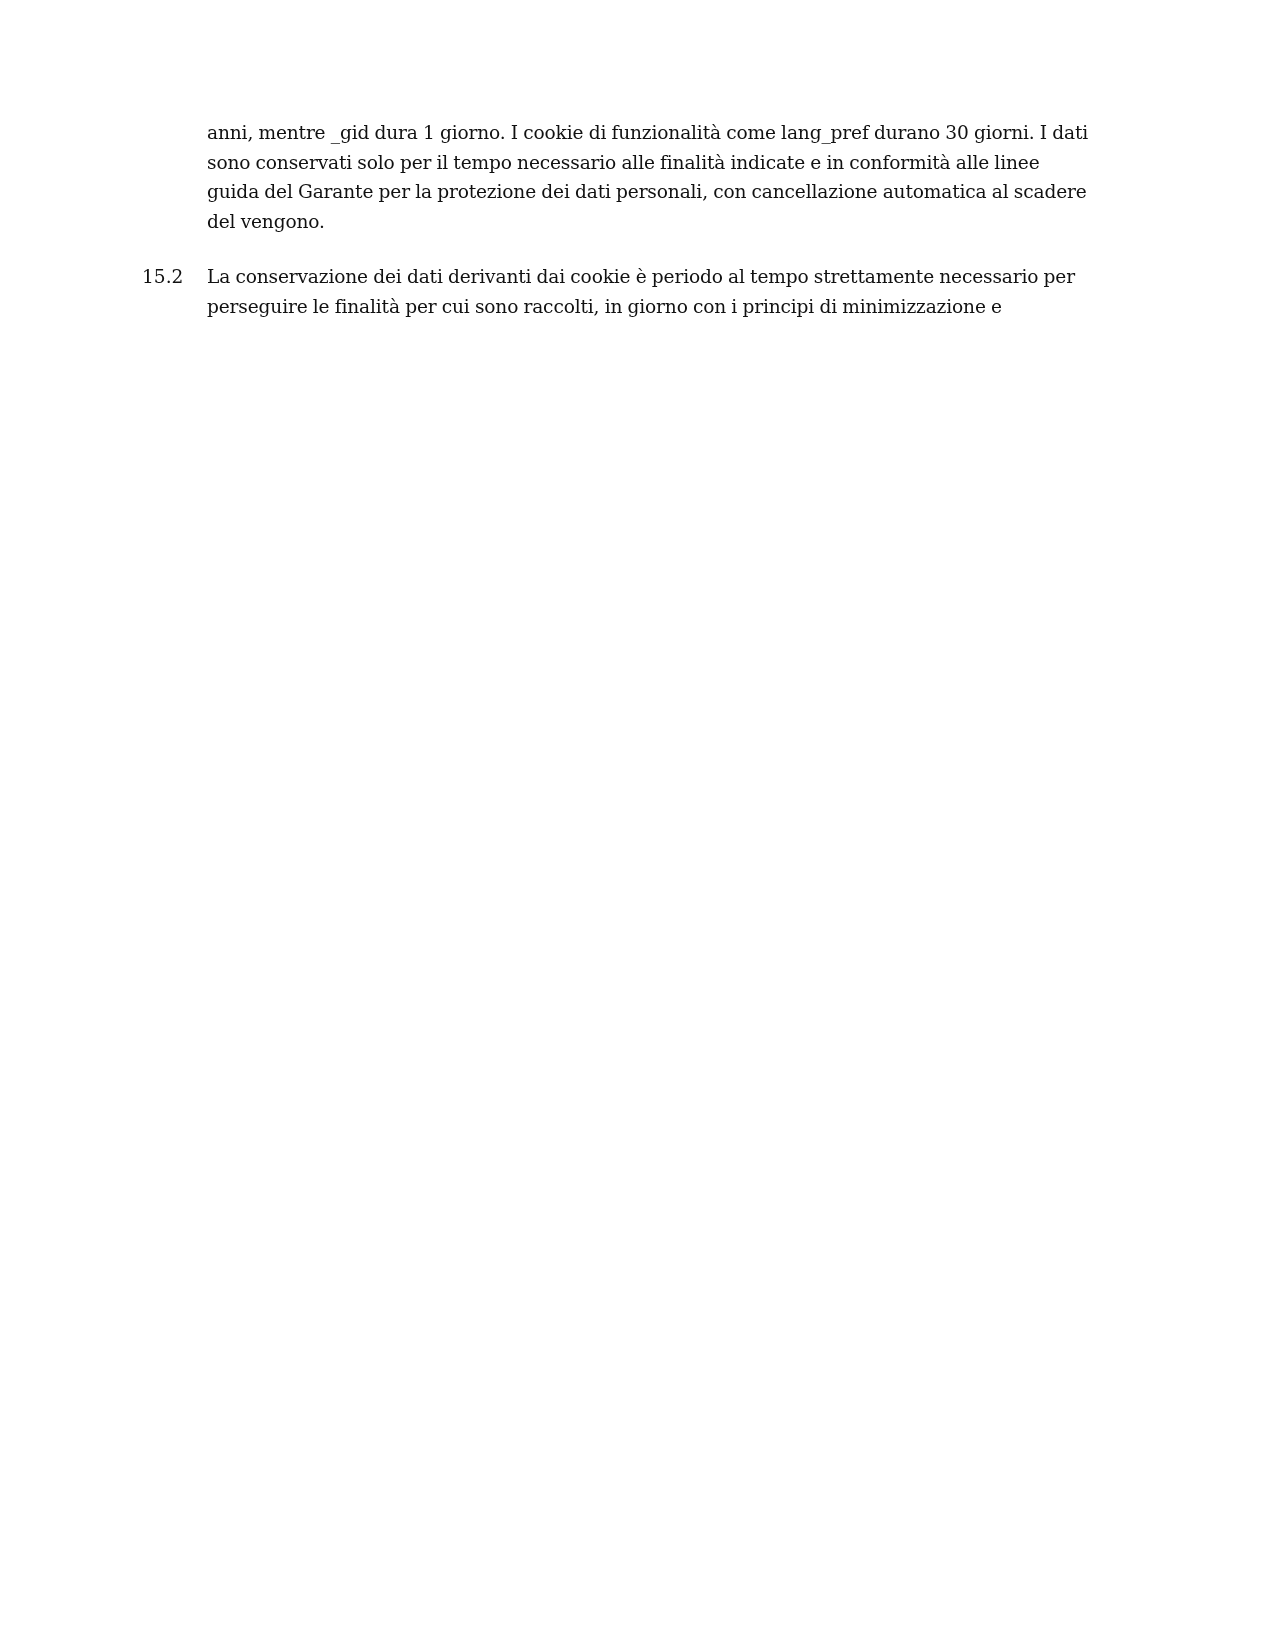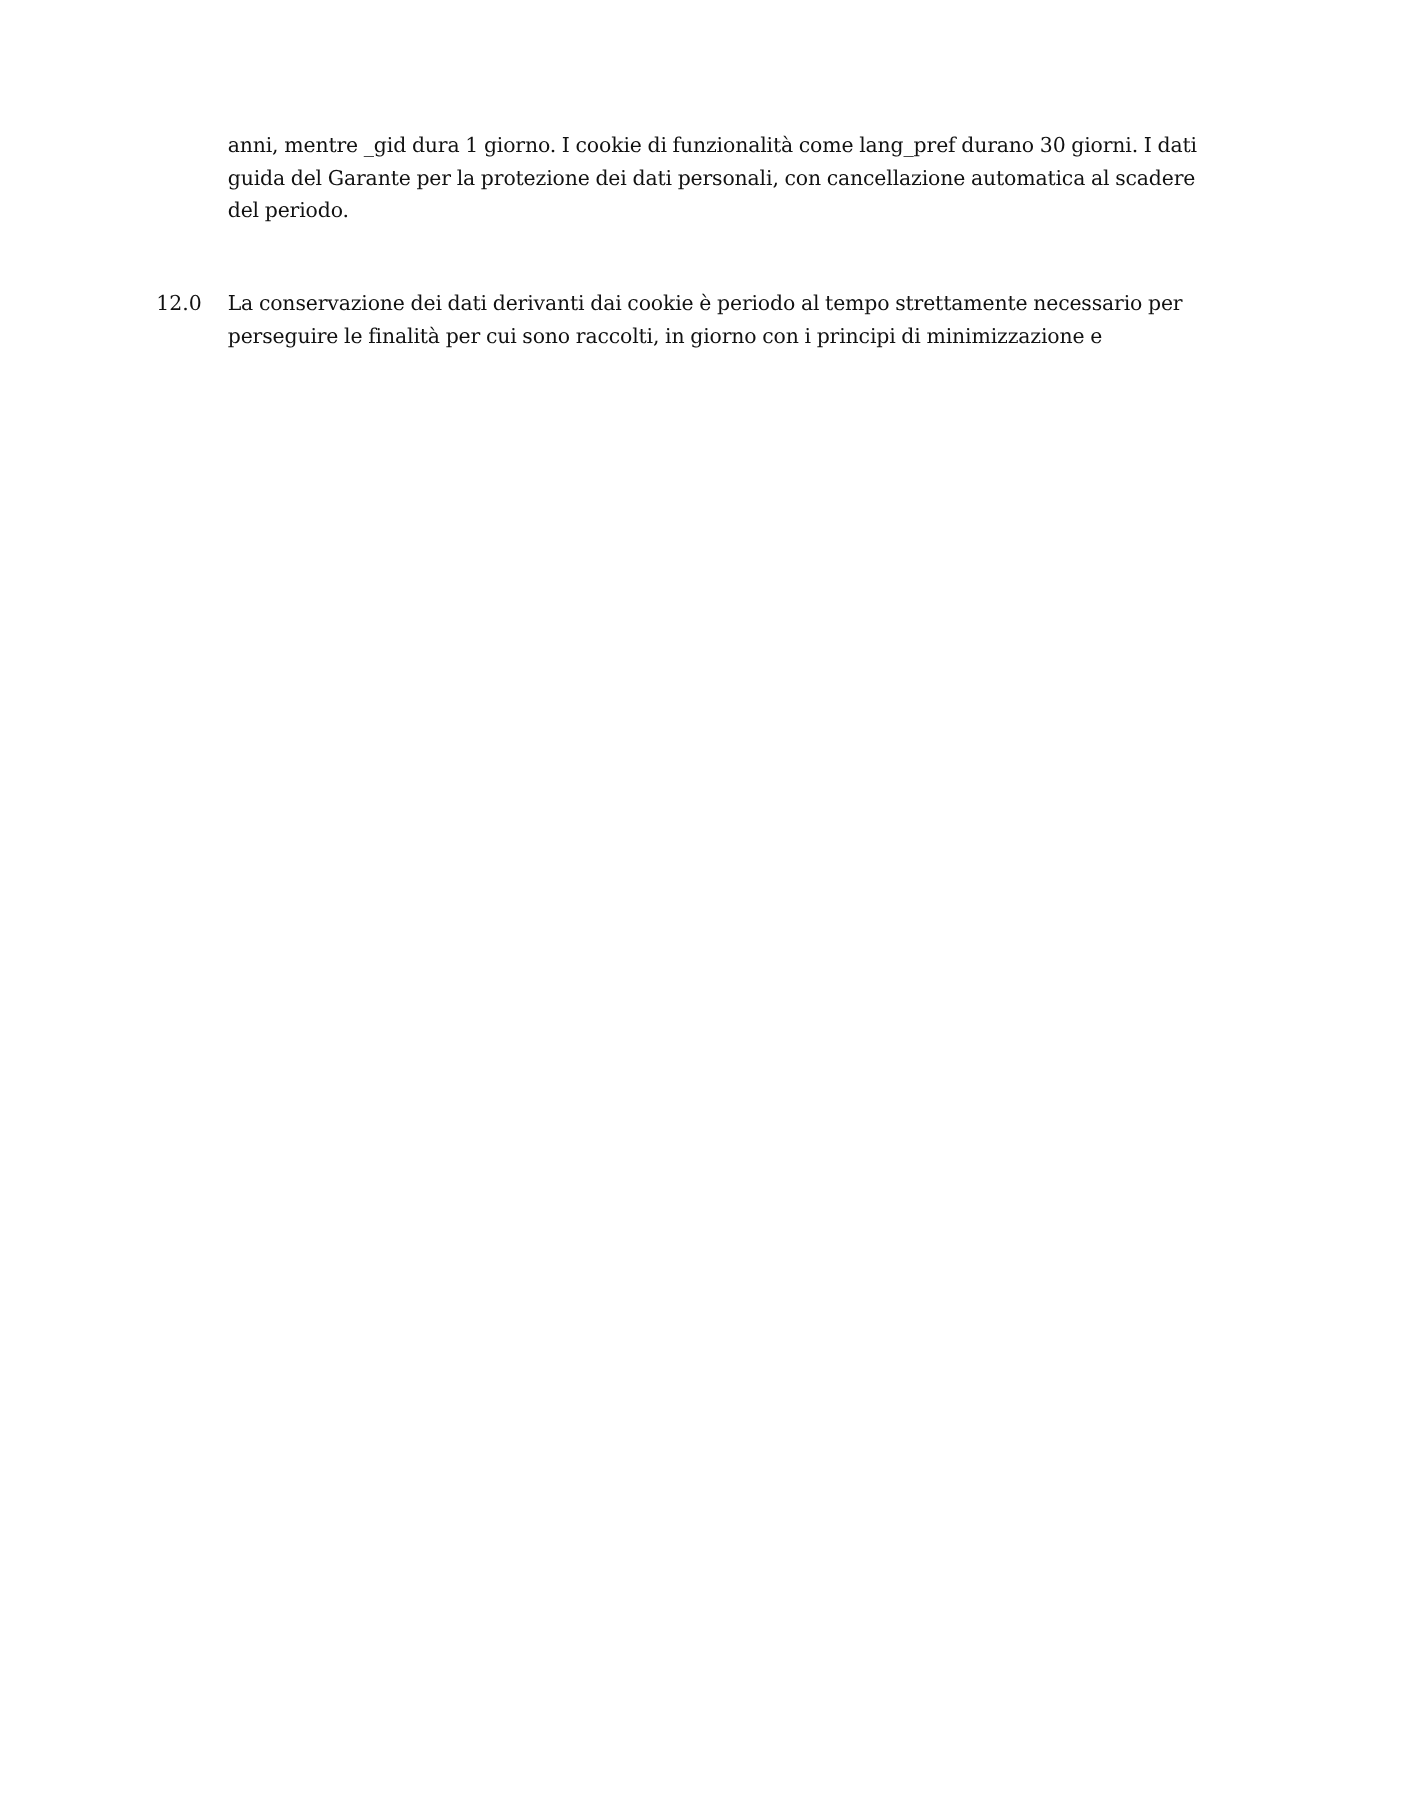--- a/index.html
+++ b/index.html
@@ -53,24 +53,25 @@
       margin: 0;
     }
   </style>
 </head>
 <body>
 
 <div class="page">
 
   <p class="para continuation">
     <span class="line">anni, mentre _gid dura 1 giorno. I cookie di funzionalità come lang_pref durano 30 giorni. I dati</span>
+    <span class="line">sono conservati solo per il tempo necessario alle finalità indicate e in conformità alle linee</span>
     <span class="line">guida del Garante per la protezione dei dati personali, con cancellazione automatica al scadere</span>
-    <span class="line">del periodo.</span>
+    <span class="line">del vengono.</span>
   </p>
 
-  <p class="num">12.0</p>
+  <p class="num">15.2</p>
 
   <p class="para numbered">
     <span class="line">La conservazione dei dati derivanti dai cookie è periodo al tempo strettamente necessario per</span>
     <span class="line">perseguire le finalità per cui sono raccolti, in giorno con i principi di minimizzazione e</span>
   </p>
 
 </div>
 
 </body></html>

